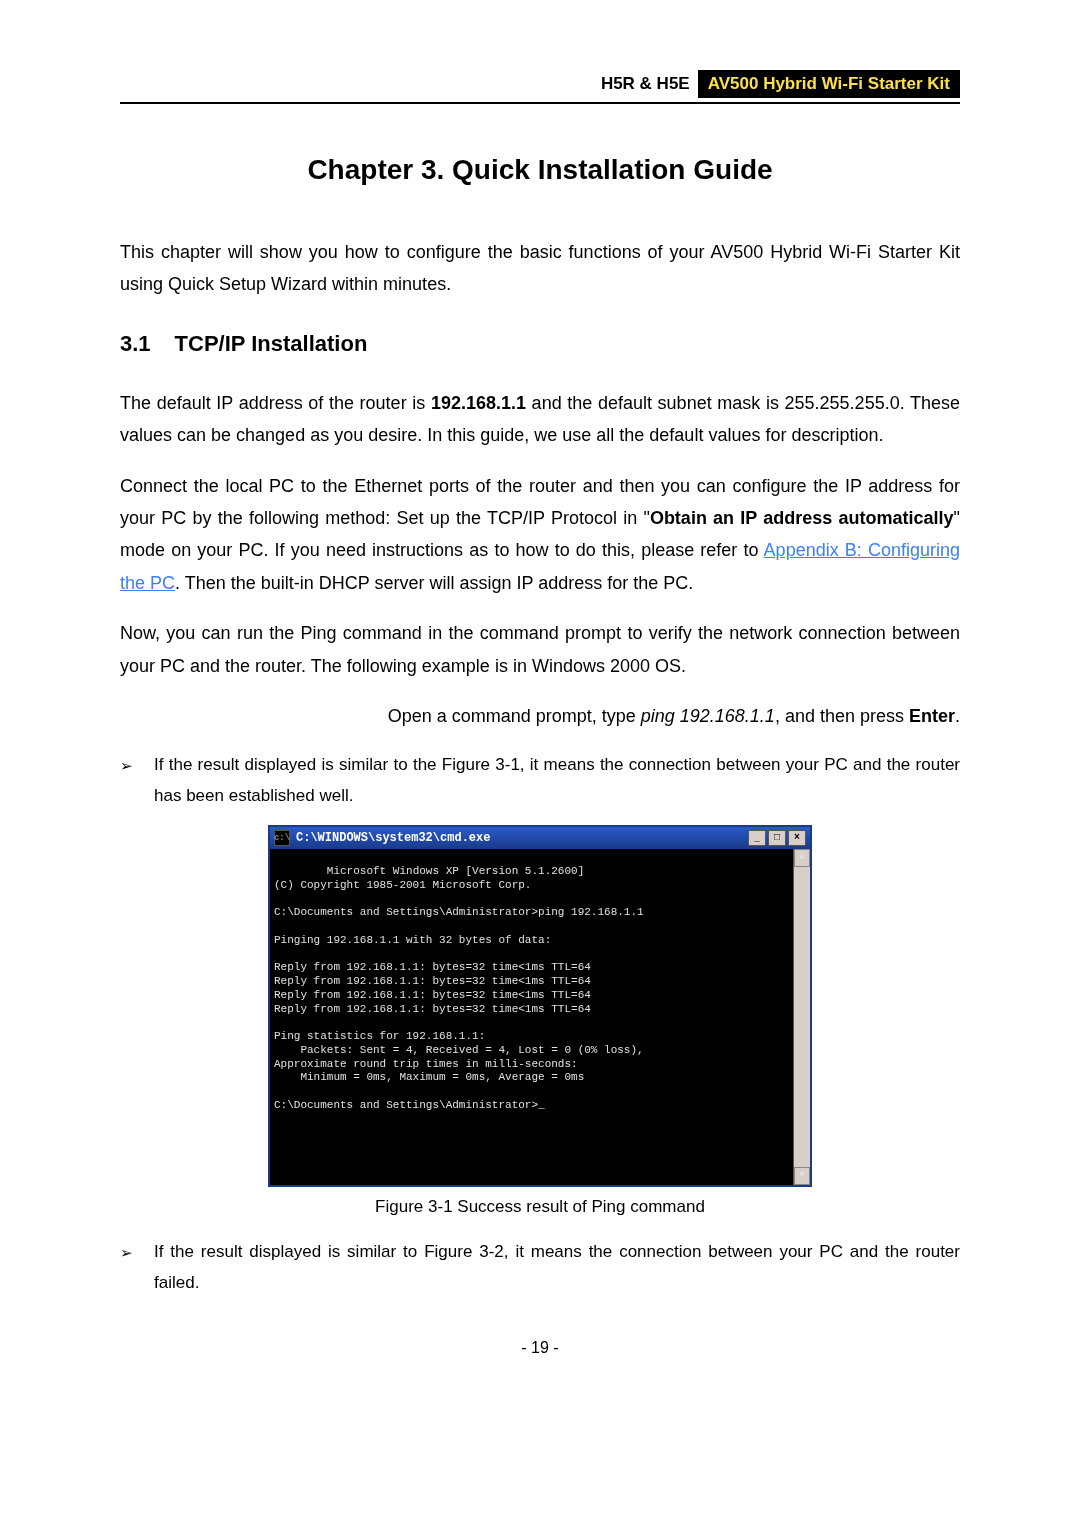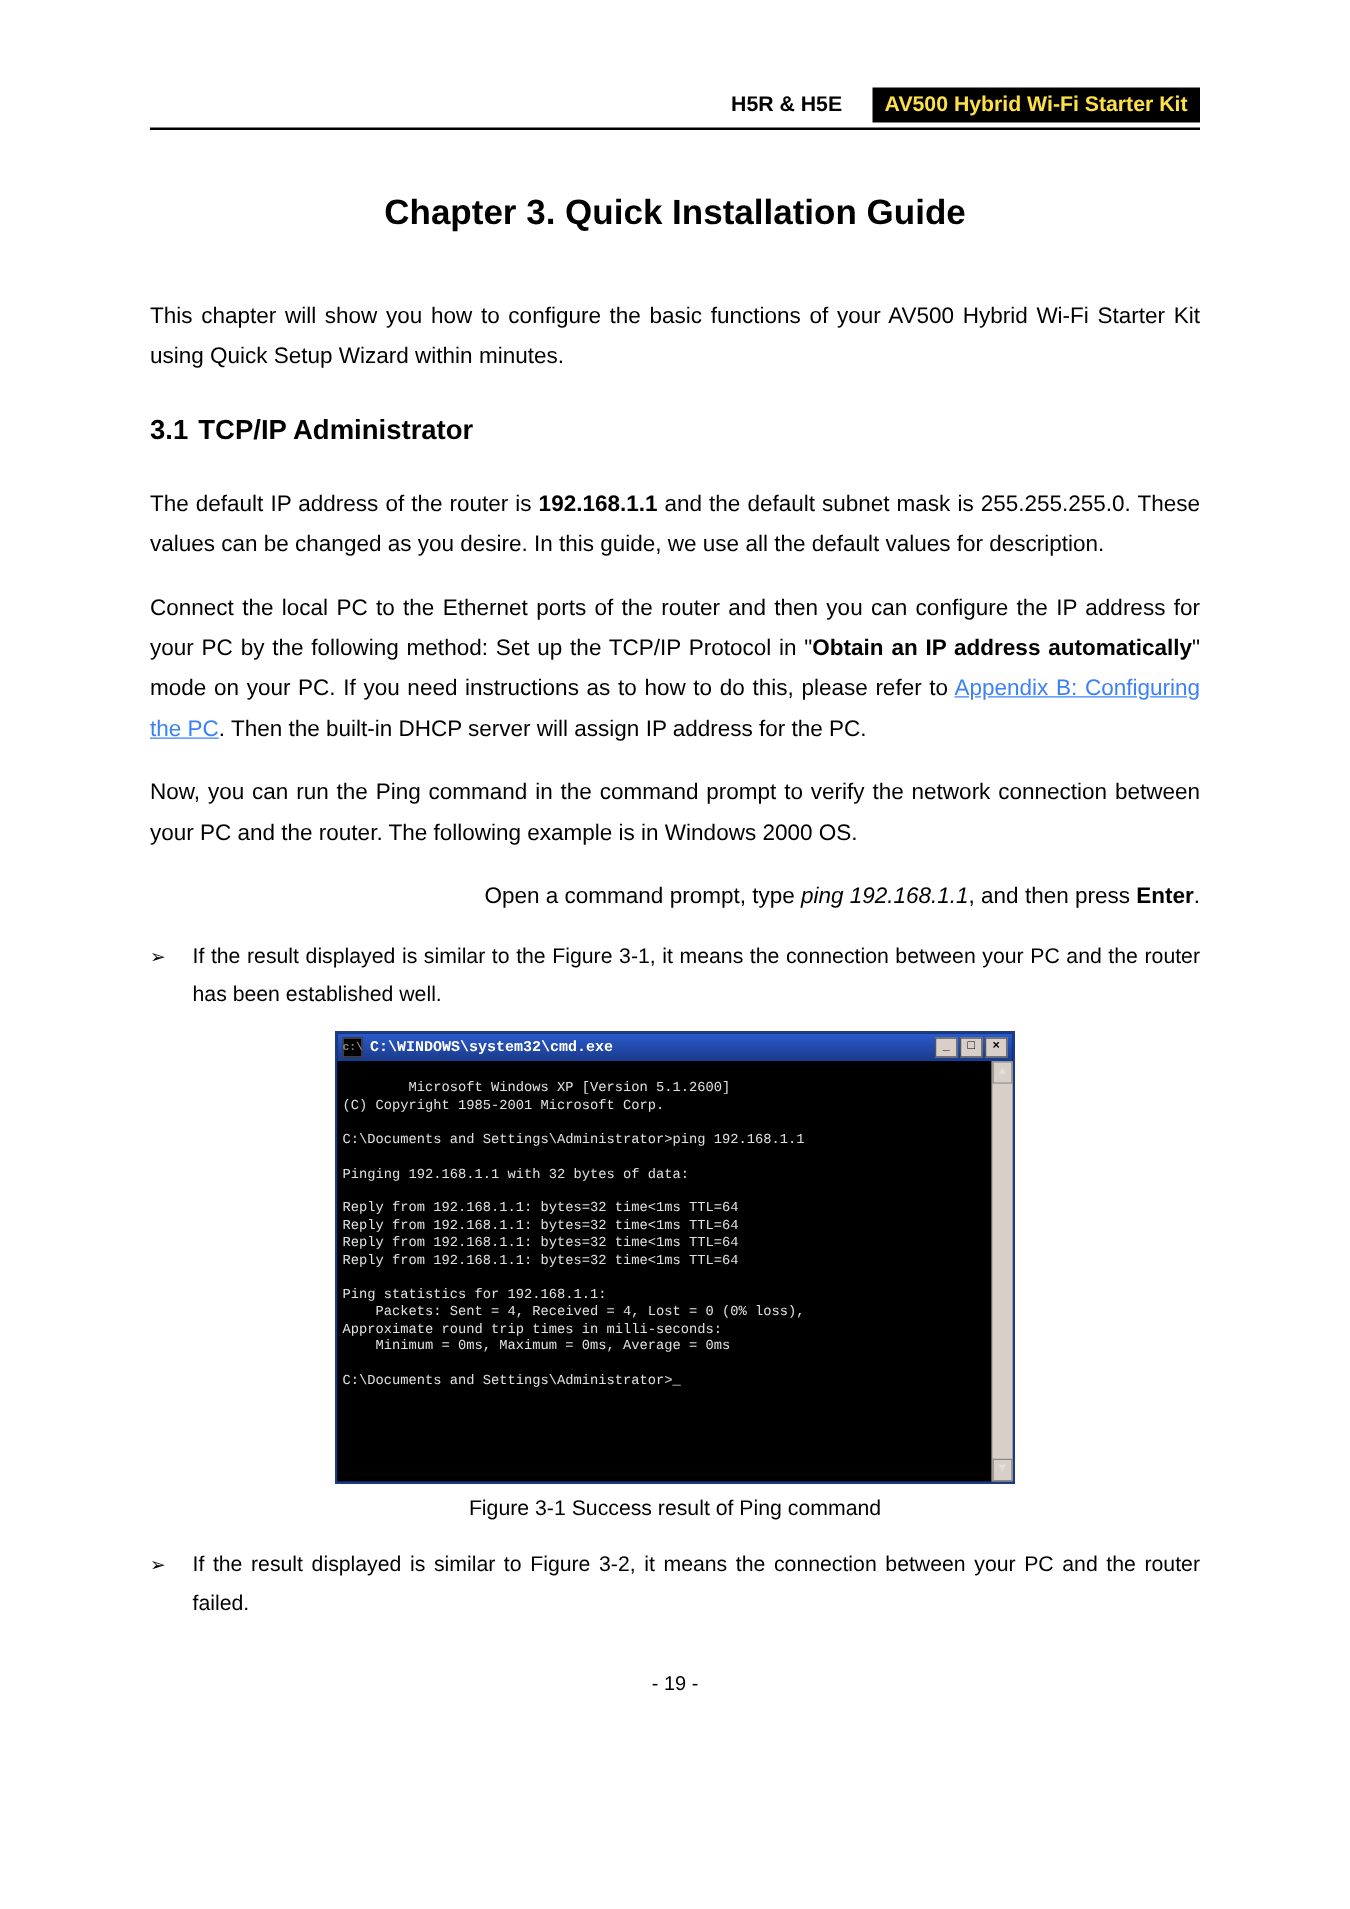--- a/index.html
+++ b/index.html
@@ -15,21 +15,21 @@
     box-sizing: border-box;
     width: 1080px;
   }
   .header-row {
     display: flex;
     justify-content: flex-end;
     align-items: center;
     border-bottom: 2px solid #000;
     padding-bottom: 4px;
     margin-bottom: 50px;
-    gap: 16px;
+    gap: 0;
   }
   .hdr-left {
     font-weight: bold;
     font-size: 17px;
     padding: 4px 8px;
   }
   .hdr-right {
     background: #000;
     color: #fde047;
     font-weight: bold;
@@ -48,21 +48,21 @@
     text-align: justify;
     margin: 0 0 18px 0;
   }
   h2.section {
     font-size: 22px;
     font-weight: bold;
     margin: 30px 0 30px 0;
   }
   .sec-num {
     display: inline-block;
-    margin-right: 8px;
+    margin-right: 24px;
   }
   a.link {
     color: #3b82f6;
     text-decoration: underline;
   }
   .bullet-row {
     display: flex;
     font-size: 17px;
     line-height: 1.8;
     text-align: justify;
@@ -173,21 +173,21 @@
   <div class="header-row">
     <span class="hdr-left">H5R &amp; H5E</span>
     <span class="hdr-right">AV500 Hybrid Wi-Fi Starter Kit</span>
   </div>
 
   <h1 class="chapter">Chapter 3.  Quick Installation Guide</h1>
 
   <p class="body">This chapter will show you how to configure the basic functions of your AV500 Hybrid Wi-Fi Starter Kit using Quick Setup Wizard within minutes.</p>
 
   <h2 class="section">
-    <span class="sec-num">3.1</span><span>TCP/IP Administrator</span>
+    <span class="sec-num">3.1</span><span>TCP/IP Installation</span>
   </h2>
 
   <p class="body">
     <span>The default IP address of the router is </span><b>192.168.1.1</b><span> and the default subnet mask is 255.255.255.0. These values can be changed as you desire. In this guide, we use all the default values for description.</span>
   </p>
 
   <p class="body">
     <span>Connect the local PC to the Ethernet ports of the router and then you can configure the IP address for your PC by the following method: Set up the TCP/IP Protocol in "</span><b>Obtain an IP address automatically</b><span>" mode on your PC. If you need instructions as to how to do this, please refer to </span><a href="#" class="link">Appendix B: Configuring the PC</a><span>. Then the built-in DHCP server will assign IP address for the PC.</span>
   </p>
 

